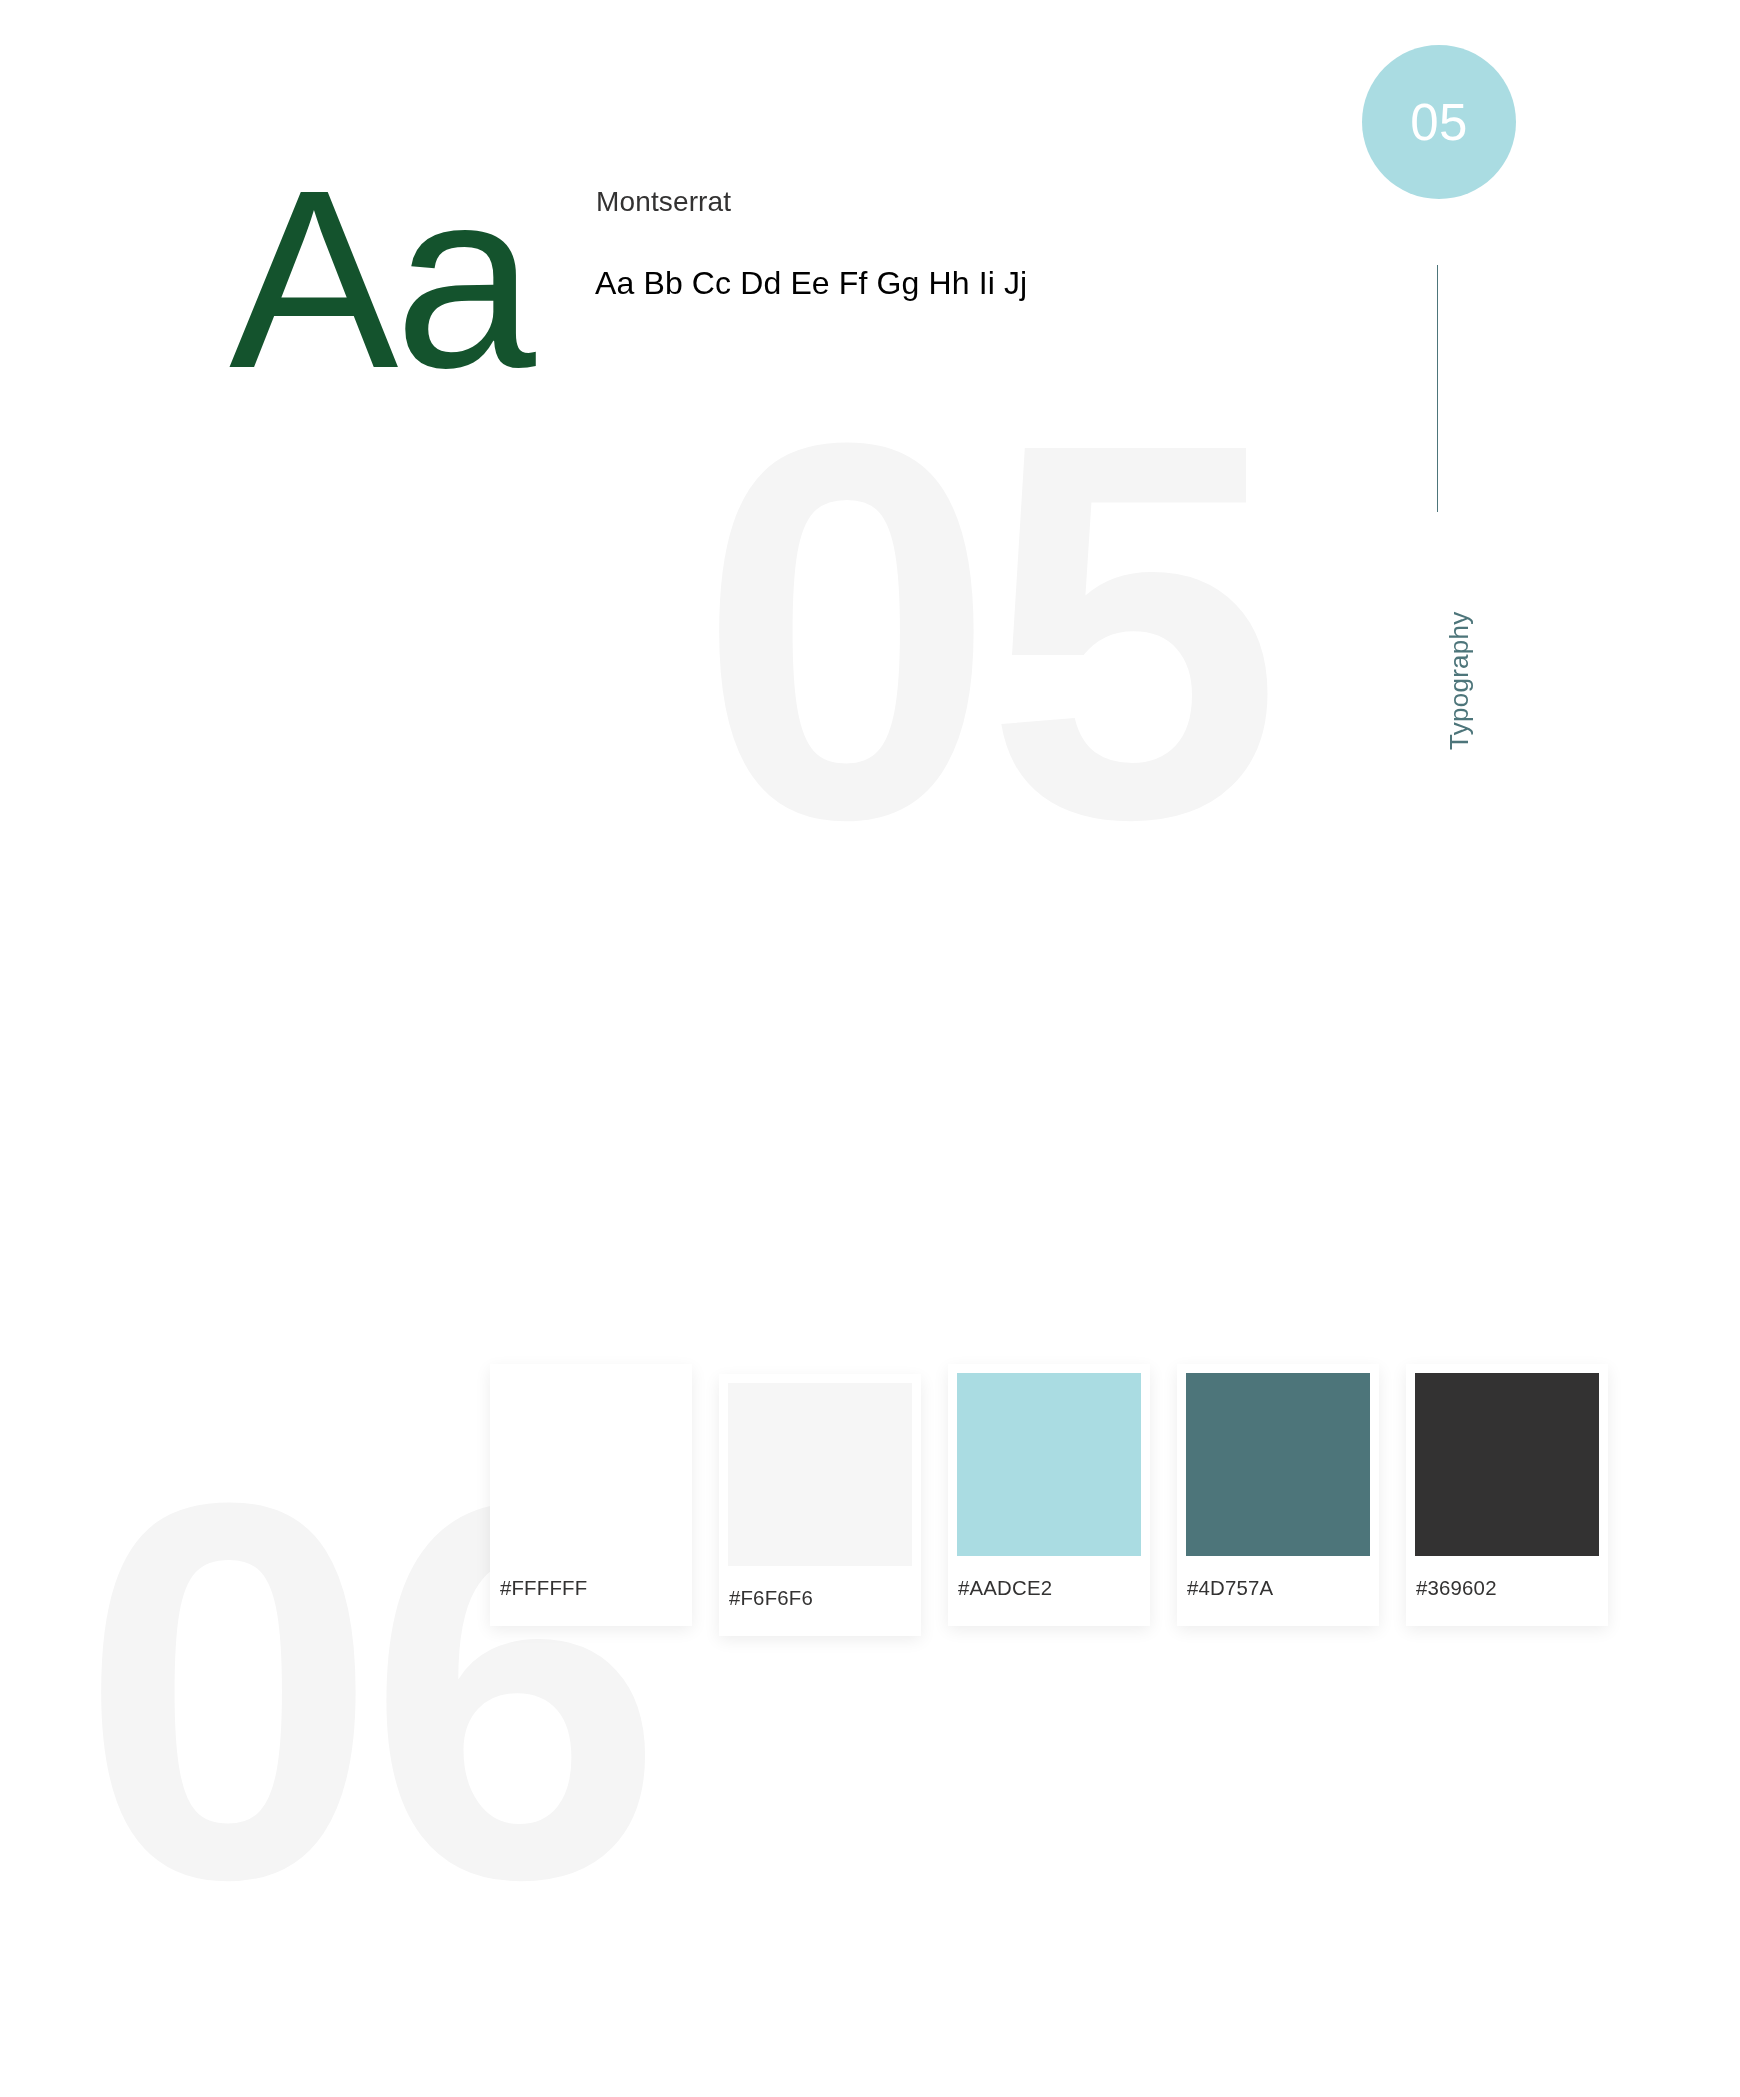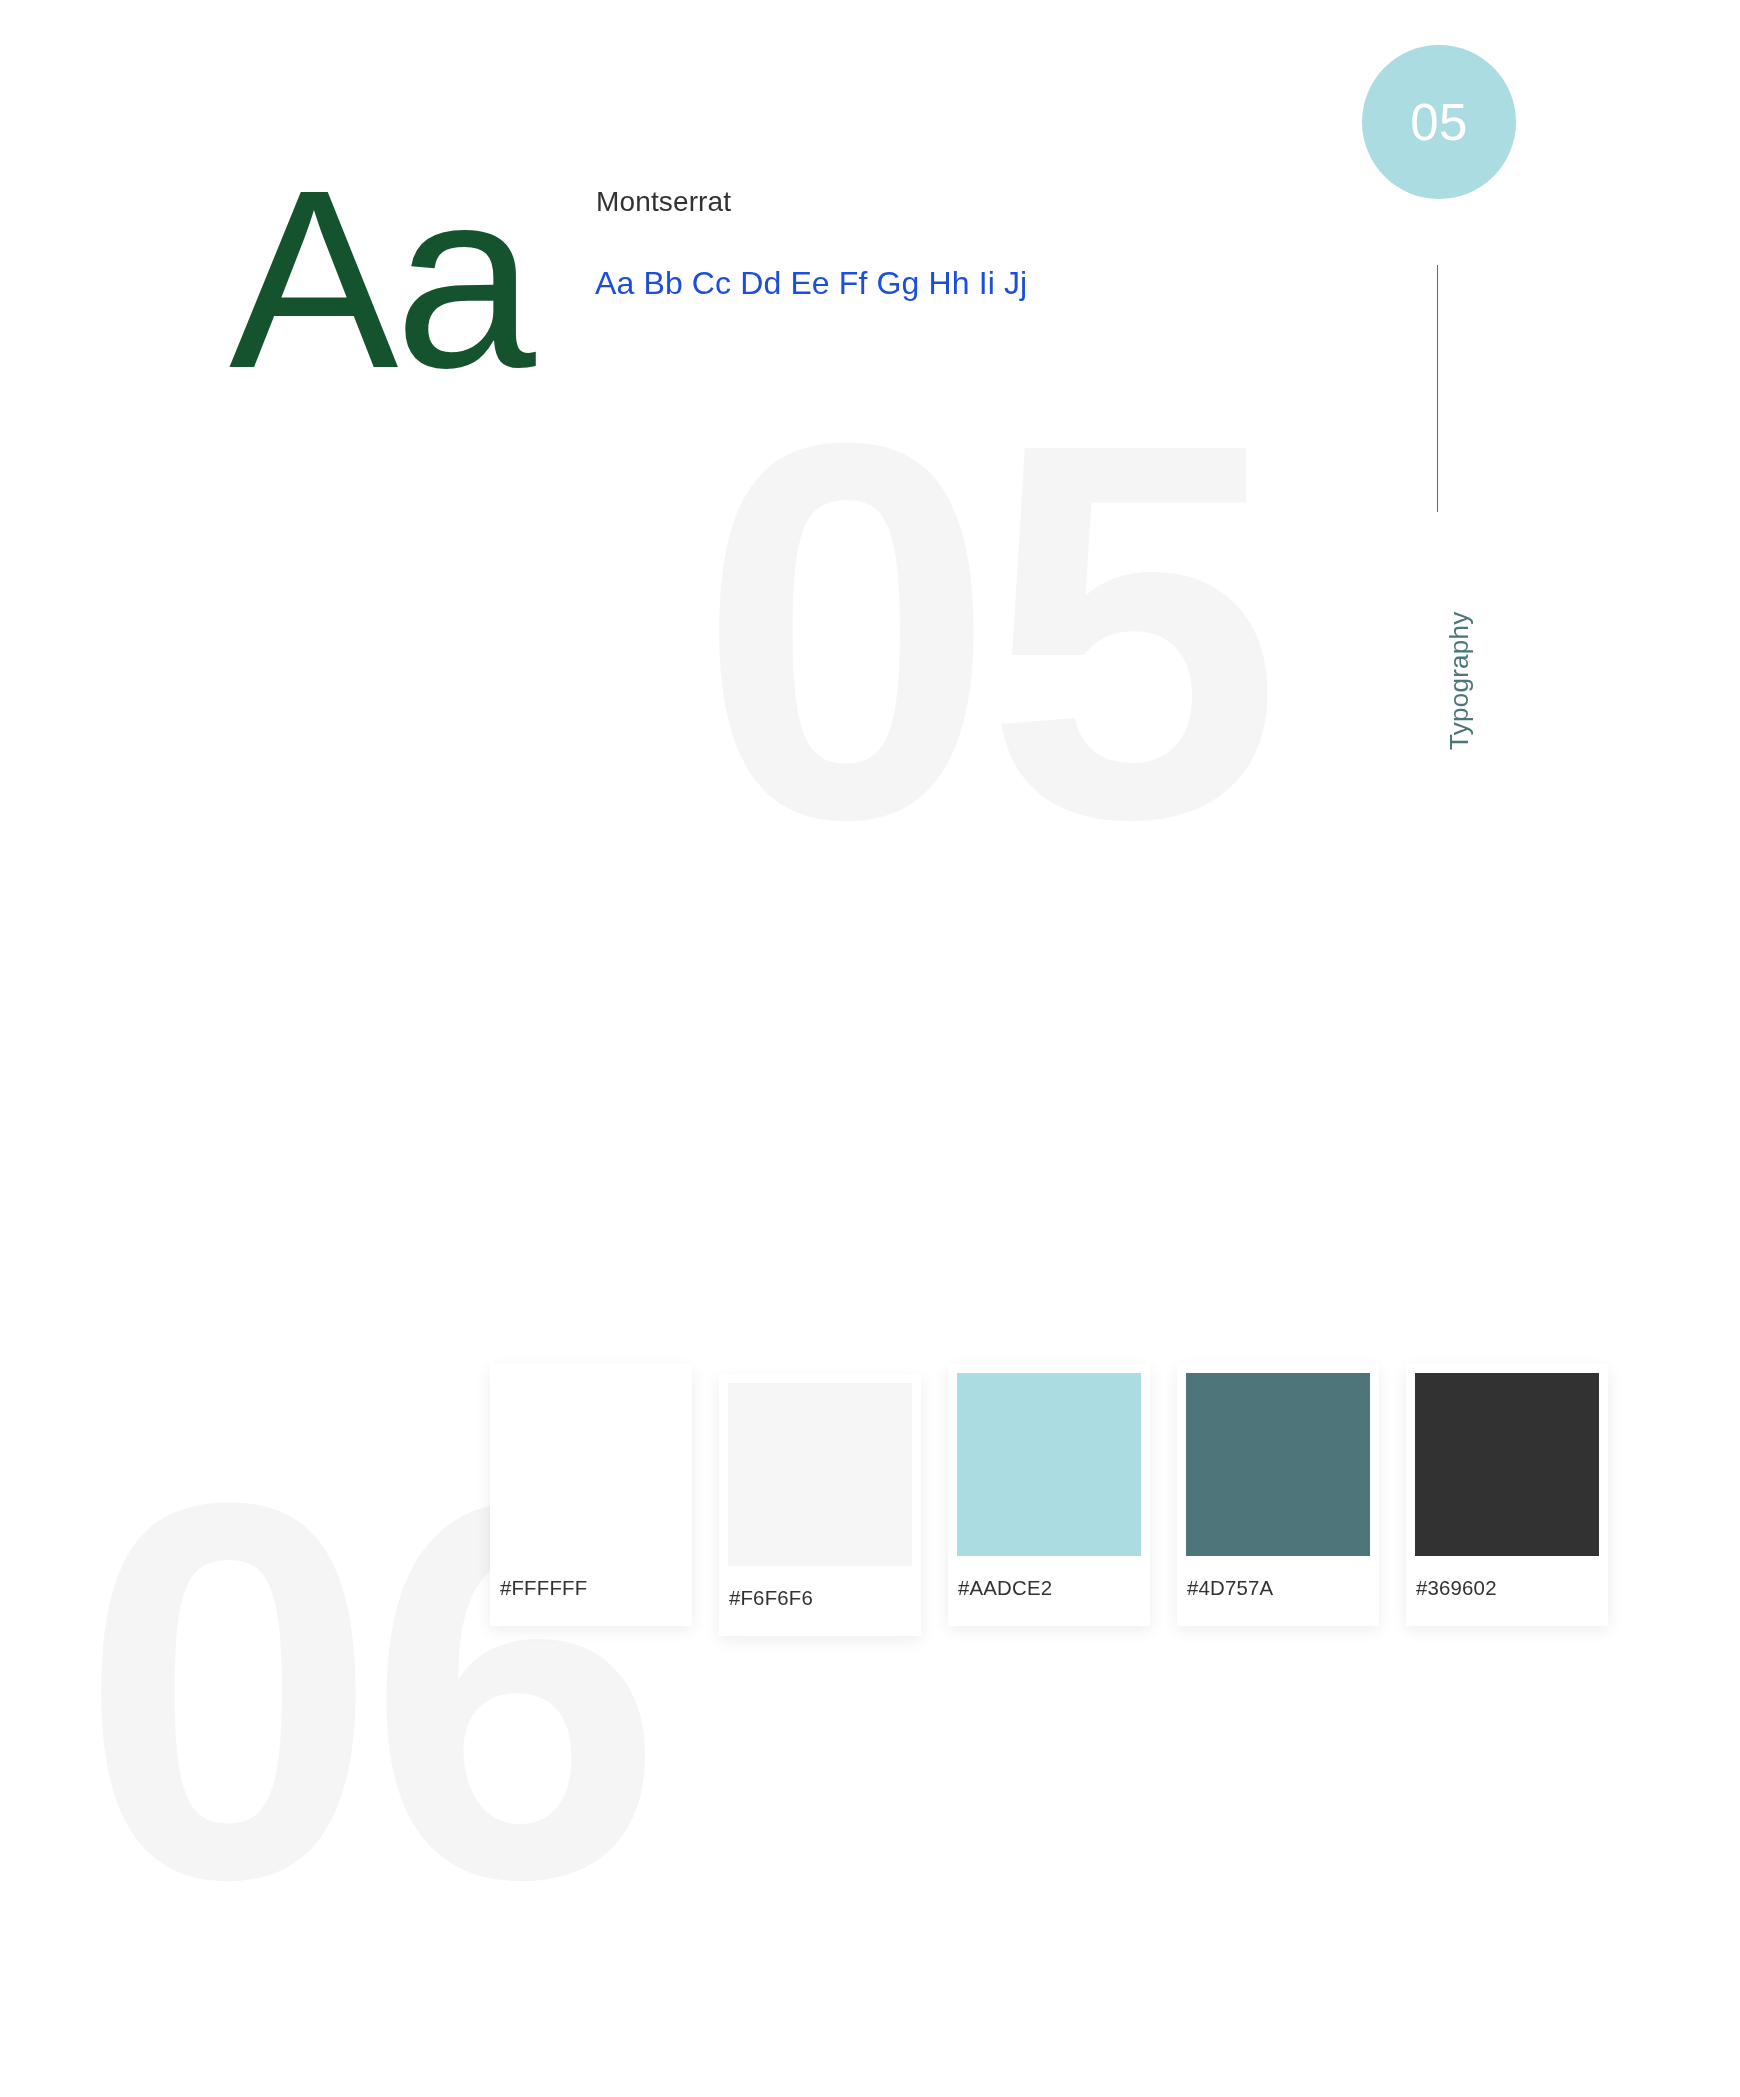--- a/index.html
+++ b/index.html
@@ -75,21 +75,21 @@
     white-space: nowrap;
   }
 
   #alphabet-block {
     position: absolute;
     left: 595px;
     top: 263px;
     font-size: 32px;
     line-height: 1.28;
     font-weight: 400;
-    color: #1d4ed8;
+    color: #000000;
     letter-spacing: 0.004em;
     white-space: nowrap;
   }
   #alphabet-block div { white-space: nowrap; }
 
   
   .badge-circle {
     position: absolute;
     border-radius: 50%;
     background: #AADCE2;

